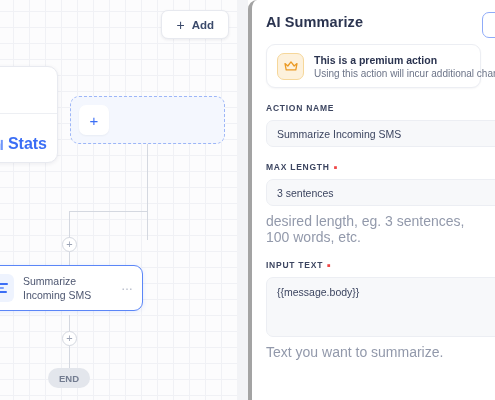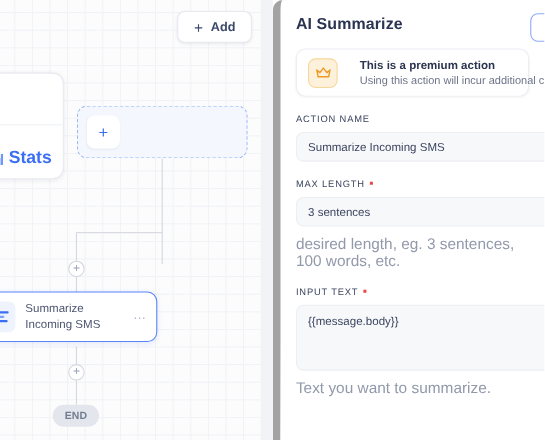--- a/index.html
+++ b/index.html
@@ -132,56 +132,56 @@
     position: absolute; left: 237px; top: 0; width: 11px; height: 400px;
     background: #f2f3f6;
   }
 
   
   .panel {
     position: absolute; left: 248px; top: 0;
     width: 247px; height: 400px;
     background: #fff;
     border-top-left-radius: 9px;
-    border-left: 7px solid #a3a3a3;
+    border-left: 4px solid #a3a3a3;
     overflow: hidden;
   }
   .panel-inner { padding: 14px 14px 0 14px; position: relative; height: 100%; }
 
   .panel-title { font-size: 14.5px; font-weight: 700; color: #2b3450; letter-spacing: .1px; }
   .panel-sub { font-size: 10.5px; color: #8a91a4; margin-top: 6px; }
 
   .corner-btn {
     position: absolute; right: -13px; top: 12px;
     width: 26px; height: 26px; border-radius: 7px;
     border: 1.3px solid #8fabf8; background: #fff;
     cursor: pointer;
   }
 
   .premium {
     margin-top: 14px;
     border: 1px solid #eceef3; border-radius: 9px;
     background: #fff;
     box-shadow: 0 1px 2px rgba(22,30,55,.04);
     padding: 9px 10px;
-    display: flex; align-items: center; gap: 20px;
+    display: flex; align-items: center; gap: 10px;
     height: 44px;
   }
   .premium .crown {
     width: 27px; height: 27px; flex: 0 0 27px;
     border-radius: 7px; background: #fdf1dc; border: 1px solid #f6d79a;
     display: flex; align-items: center; justify-content: center;
   }
   .premium .p-txt { min-width: 0; }
   .premium .p-title { font-size: 10.5px; font-weight: 700; color: #2b3450; white-space: nowrap; }
   .premium .p-desc { font-size: 10px; color: #6c7488; white-space: nowrap; margin-top: 2px; }
 
   .field { margin-top: 15px; }
   .field-label {
-    font-size: 8.5px; font-weight: 400; letter-spacing: .75px;
+    font-size: 8.5px; font-weight: 700; letter-spacing: .75px;
     color: #3c4560; text-transform: uppercase;
     display: flex; align-items: center; gap: 4px;
   }
   .req { color: #ef4444; font-size: 11px; line-height: 0; }
   .input {
     margin-top: 7px;
     height: 27px;
     background: #f7f8fa;
     border: 1px solid #eceef3;
     border-radius: 7px;

